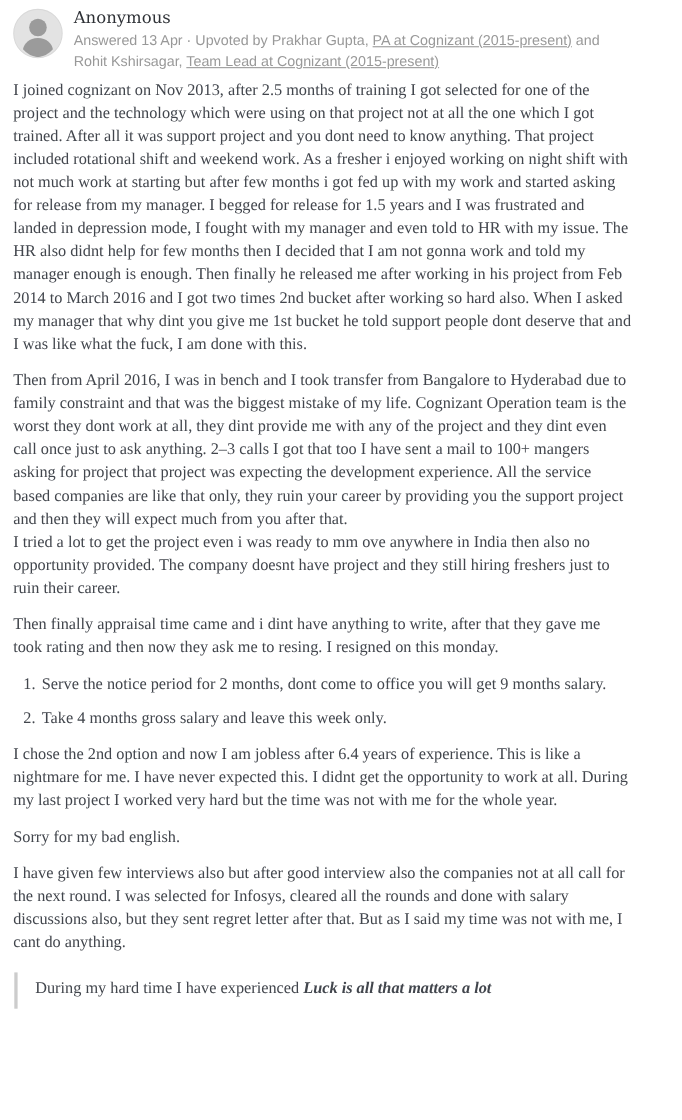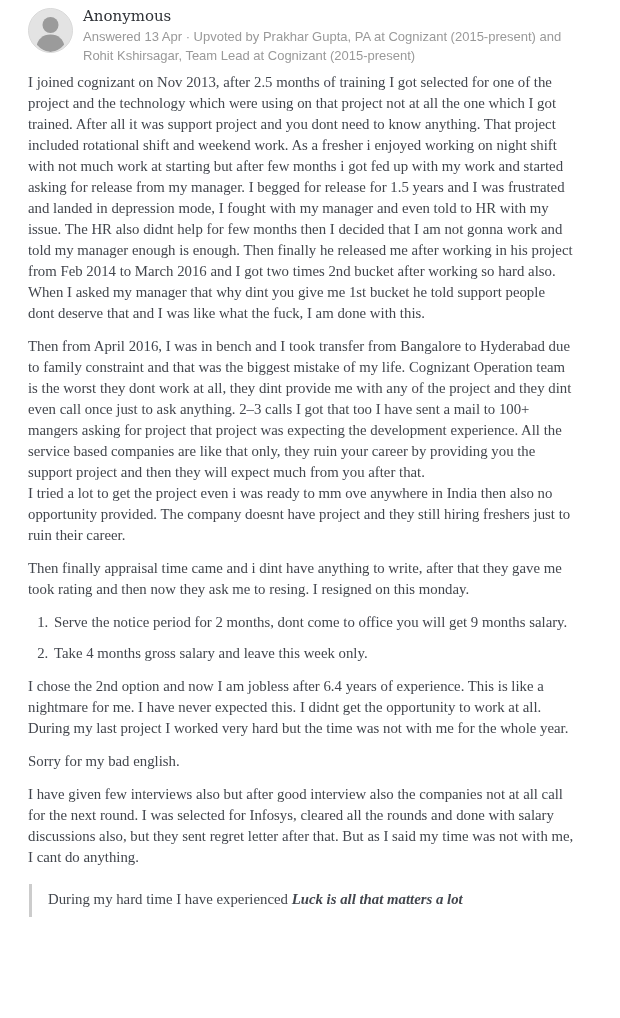--- a/index.html
+++ b/index.html
@@ -6,21 +6,21 @@
     margin: 0;
     padding: 0;
     background: #ffffff;
   }
   body {
     width: 620px;
     min-height: 1018px;
     overflow: hidden;
   }
   .card {
-    padding: 6px 14px 0 28px;
+    padding: 6px 14px 0 12px;
     box-sizing: border-box;
     width: 588px;
   }
 
   
   .header {
     display: flex;
     align-items: flex-start;
   }
   .avatar {
@@ -46,20 +46,21 @@
     color: #2e3136;
   }
   .byline {
     font-family: "Liberation Sans", sans-serif;
     font-size: 13px;
     line-height: 19px;
     color: #999999;
     margin-top: 1px;
   }
   .cred-link {
+    text-decoration: underline;
     cursor: pointer;
   }
 
   
   .answer-body {
     font-family: "Liberation Serif", serif;
     font-size: 14.8px;
     line-height: 21px;
     color: #42464d;
     margin-top: 7px;

